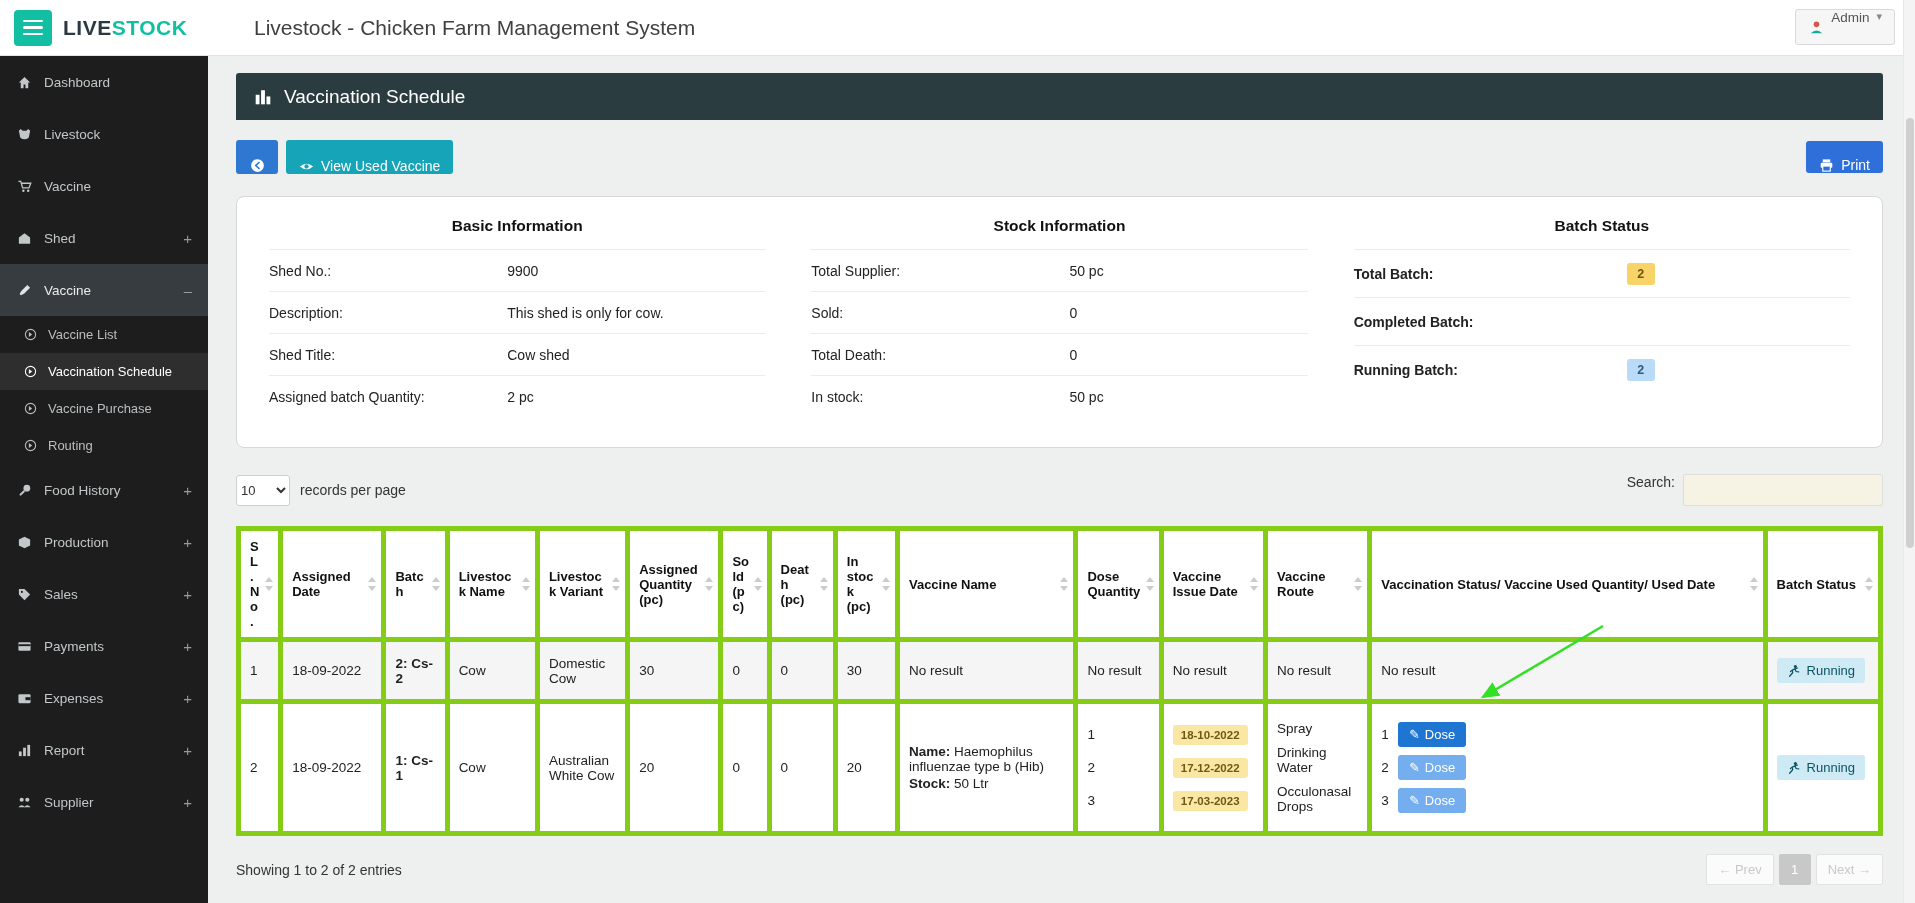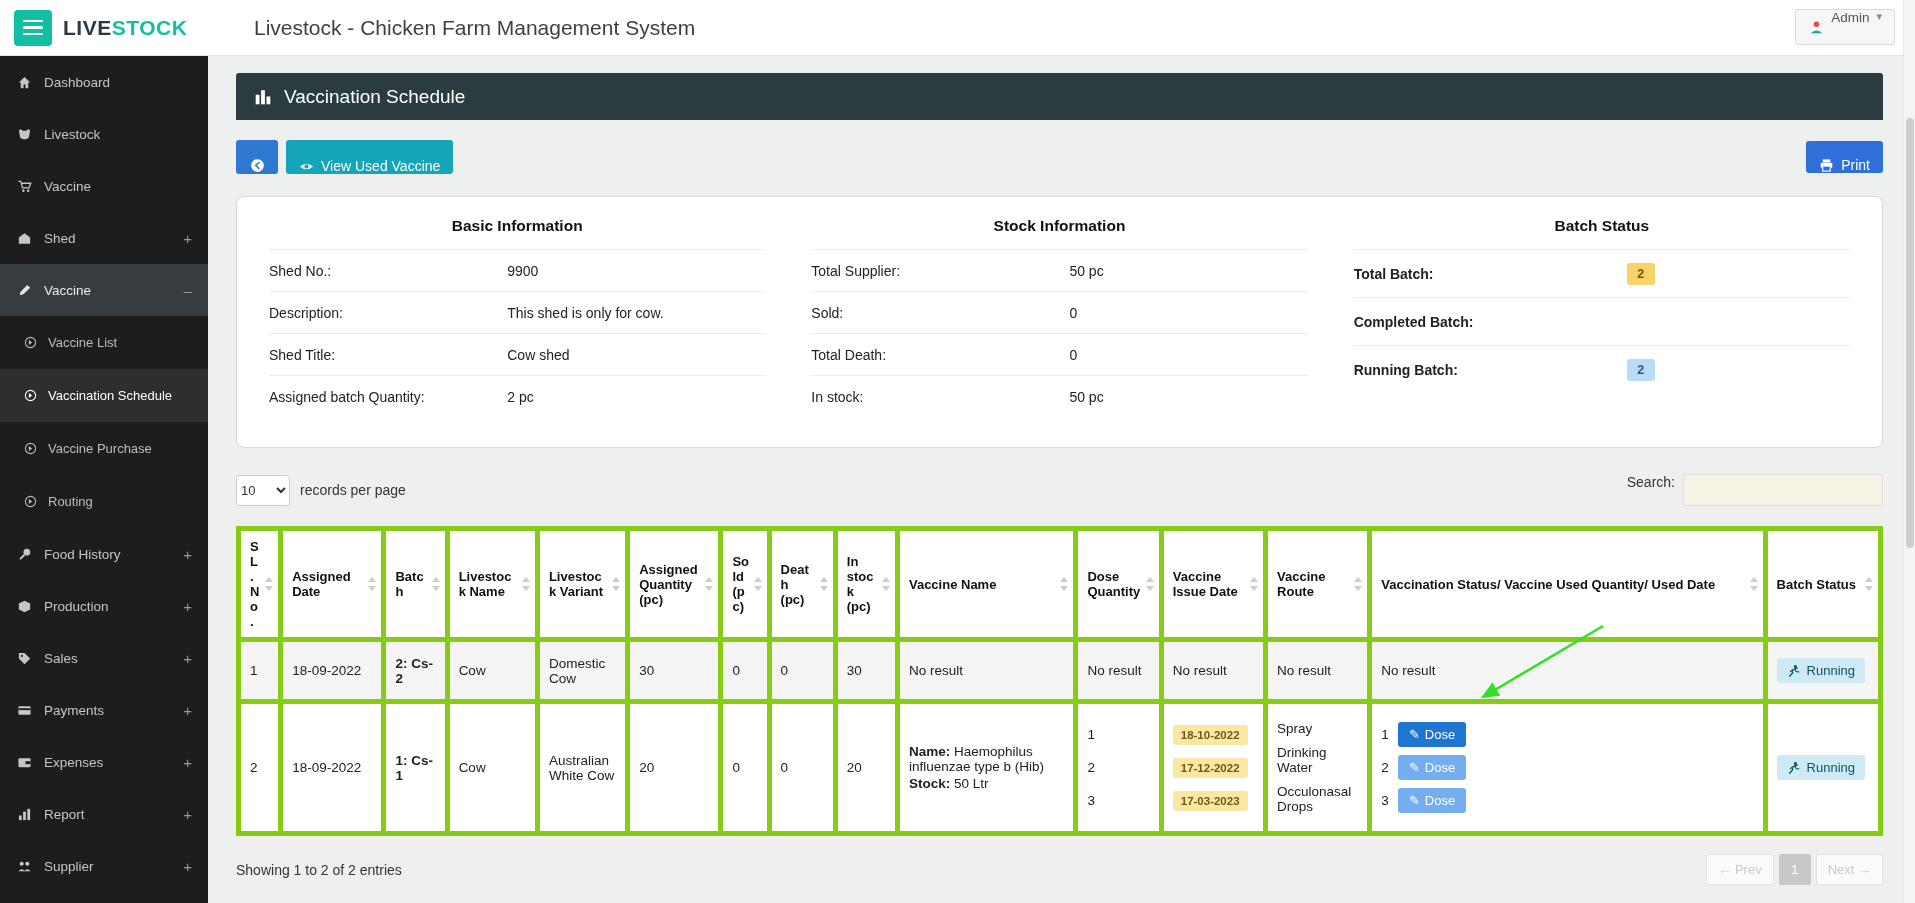--- a/index.html
+++ b/index.html
@@ -17,21 +17,21 @@
   .admin-box{position:absolute;right:20px;top:9px;height:36px;display:flex;gap:7px;padding:0 12px;background:#f6f6f6;border:1px solid #d9d9d9;border-radius:3px;font-size:13.5px;color:#555;cursor:pointer;box-sizing:border-box}
   .admin-box .caret{font-size:11px;color:#888}
 
   
   .sidebar{position:absolute;top:56px;left:0;width:208px;height:847px;background:#1d1d1d;overflow:hidden}
   .side-item{height:52px;display:flex;align-items:center;gap:12px;padding:0 16px;color:#c2c7c9;font-size:13.5px;cursor:pointer}
   .side-item .plus{margin-left:auto;color:#9a9a9a;font-size:15px}
   .side-item.active-parent{background:#363c3f;color:#ebebeb}
   .icon16{width:16px;flex:0 0 16px;display:flex;align-items:center;justify-content:center}
   .icon16 svg{width:15px;height:15px}
-  .sub-item{height:53px;display:flex;align-items:center;gap:10px;padding:0 14px 0 22px;color:#b9bec0;font-size:13px;cursor:pointer}
+  .sub-item{height:37px;display:flex;align-items:center;gap:10px;padding:0 14px 0 22px;color:#b9bec0;font-size:13px;cursor:pointer}
   .sub-item.active{background:#2e2e2e;color:#fff}
   .sub-item .icon16 svg{width:13px;height:13px}
 
   
   .main{position:absolute;left:208px;top:56px;width:1707px;height:847px;box-sizing:border-box;padding:17px 32px 0 28px}
   .panel-header{height:47px;background:#2b3c40;border-radius:3px 3px 0 0;display:flex;align-items:center;gap:12px;padding:0 18px;color:#fff;font-size:19px}
   .panel-header svg{width:18px;height:18px}
 
   .actions{margin-top:20px;display:flex;align-items:center;gap:8px}
   .btn{border:none;border-radius:3px;cursor:pointer;display:inline-flex;align-items:flex-end;gap:7px;color:#fff;font-family:inherit}

